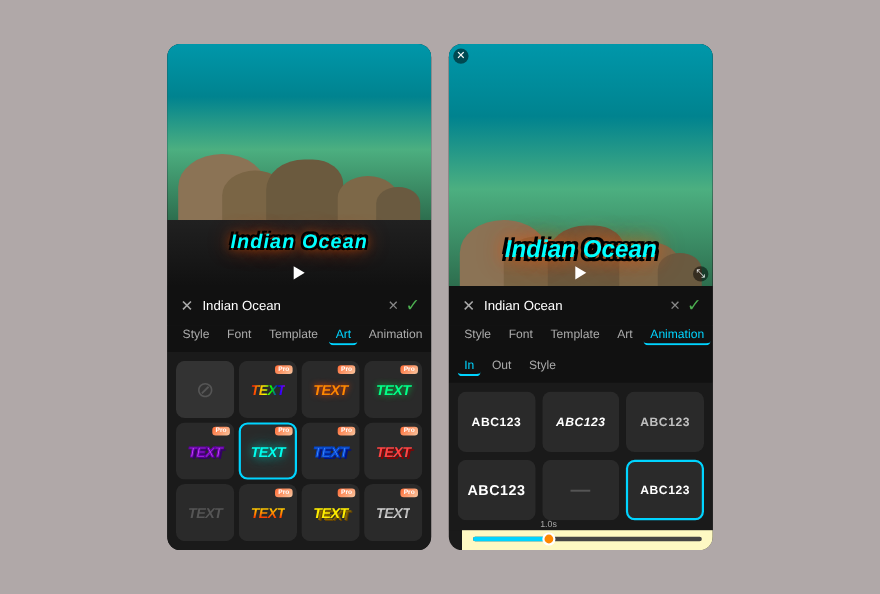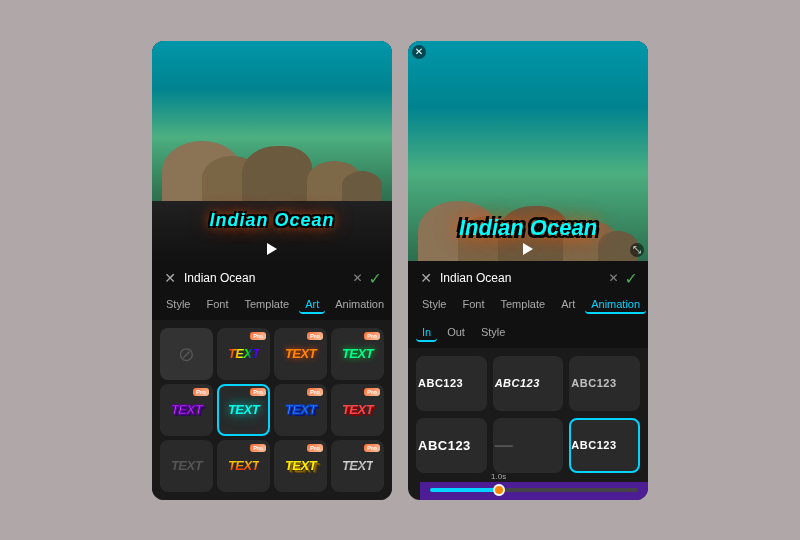--- a/index.html
+++ b/index.html
@@ -272,20 +272,21 @@
       background: #1a1a1a;
       flex: 1;
     }
 
     .anim-item {
       background: #2a2a2a;
       border-radius: 8px;
       height: 55px;
       display: flex;
       align-items: center;
+      justify-content: center;
       cursor: pointer;
       border: 2px solid transparent;
     }
 
     .anim-item.selected {
       border-color: #00d4ff;
     }
 
     .anim-text {
       font-size: 11px;
@@ -293,21 +294,21 @@
       color: white;
       letter-spacing: 0.5px;
     }
 
     .anim-text.italic { font-style: italic; }
     .anim-text.fade { opacity: 0.7; }
     .anim-text.bold-style { font-size: 13px; font-weight: 900; }
 
     .slider-area {
       padding: 6px 10px 8px;
-      background: #4c1d95;
+      background: #fef9c3;
       margin-left: 12px;
     }
 
     .slider-labels {
       display: flex;
       justify-content: space-between;
       color: #888;
       font-size: 9px;
       margin-bottom: 4px;
     }

